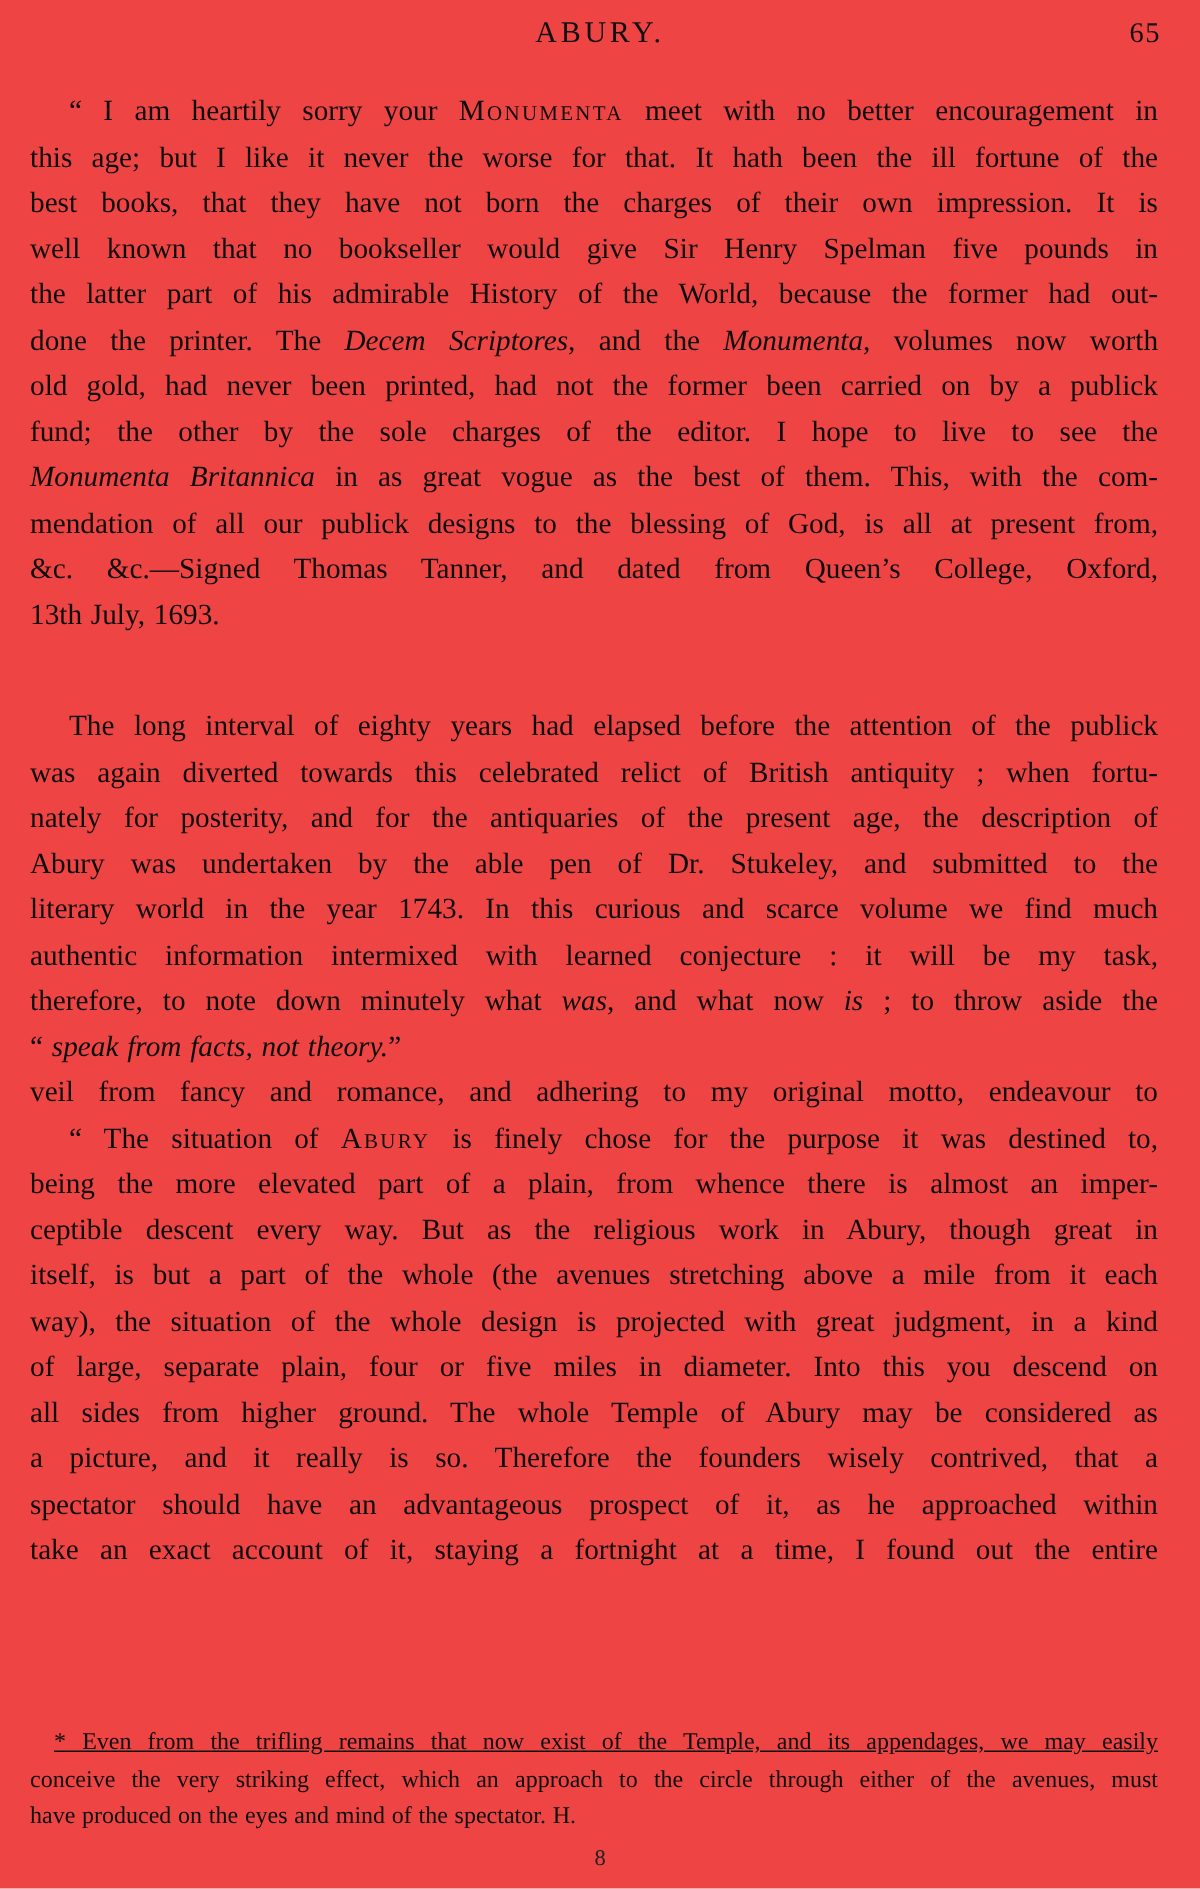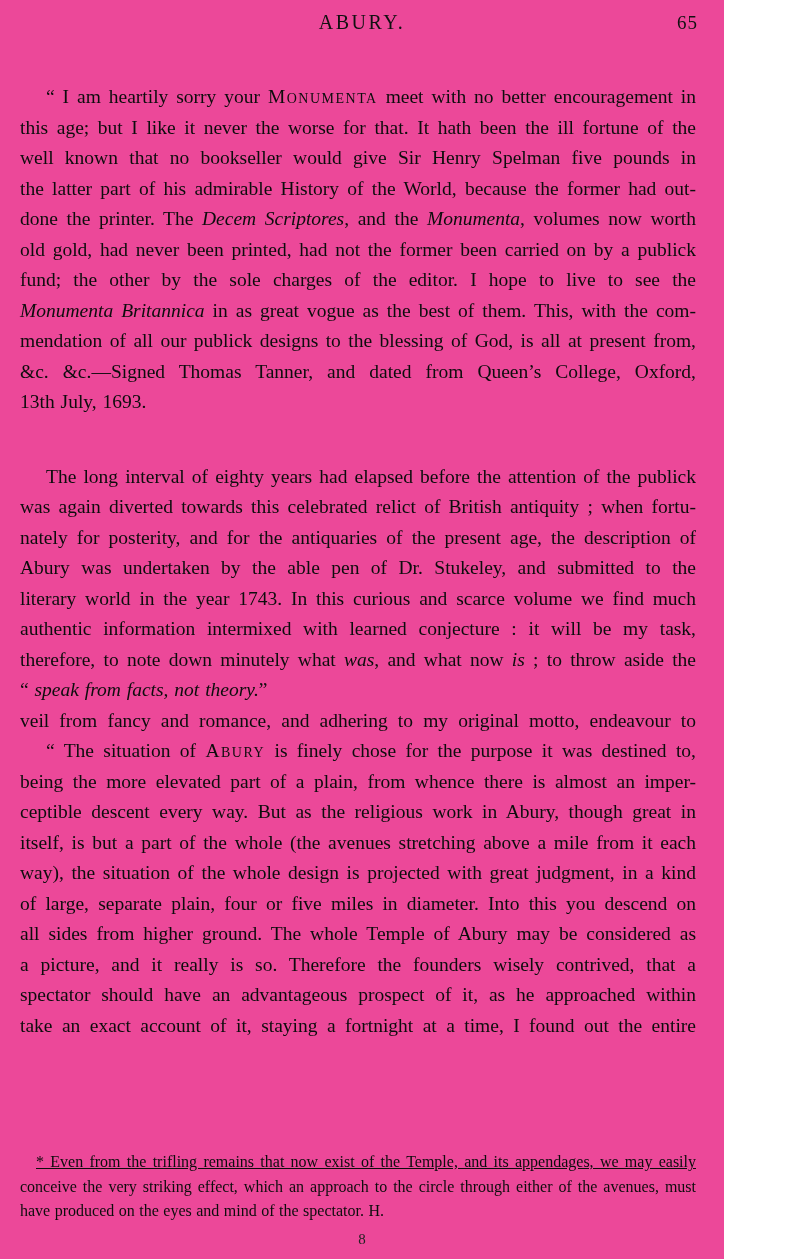--- a/index.html
+++ b/index.html
@@ -2,23 +2,23 @@
 <html><head>
 <meta charset="utf-8">
 <style>
   html, body {
     margin: 0;
     padding: 0;
     background: #ffffff;
   }
   .page {
     position: relative;
-    width: 724px;
+    width: 800px;
     height: 1259px;
-    background: #ec4899;
+    background: #ef4444;
     color: #0d0d0d;
     font-family: "Liberation Serif", "DejaVu Serif", serif;
     overflow: hidden;
     box-sizing: border-box;
   }
   .header {
     position: absolute;
     top: 11px;
     left: 0;
     right: 0;
@@ -33,21 +33,21 @@
   .pageno {
     position: absolute;
     right: 26px;
     top: 1px;
     font-size: 19px;
     letter-spacing: 1px;
     color: #111;
   }
   .body-text {
     position: absolute;
-    top: 82px;
+    top: 60px;
     left: 20px;
     right: 28px;
   }
   .para { margin: 0; }
   .para.gap { margin-top: 44px; }
   .line {
     font-size: 19.5px;
     line-height: 30.5px;
     text-align: justify;
     text-align-last: justify;
@@ -86,20 +86,21 @@
 
   <div class="header">
     <div class="title">ABURY.</div>
     <div class="pageno">65</div>
   </div>
 
   <div class="body-text" id="body-text">
       <div class="para">
         <div class="line"><span>“ I am heartily sorry your </span><span class="sc">Monumenta</span><span> meet with no better encouragement in</span></div>
         <div class="line"><span>this age; but I like it never the worse for that.  It hath been the ill fortune of the</span></div>
+        <div class="line"><span>best books, that they have not born the charges of their own impression.  It is</span></div>
         <div class="line"><span>well known that no bookseller would give Sir Henry Spelman five pounds in</span></div>
         <div class="line"><span>the latter part of his admirable History of the World, because the former had out-</span></div>
         <div class="line"><span>done the printer.  The </span><span class="it">Decem Scriptores</span><span>, and the </span><span class="it">Monumenta</span><span>, volumes now worth</span></div>
         <div class="line"><span>old gold, had never been printed, had not the former been carried on by a publick</span></div>
         <div class="line"><span>fund; the other by the sole charges of the editor.  I hope to live to see the</span></div>
         <div class="line"><span class="it">Monumenta Britannica</span><span> in as great vogue as the best of them.  This, with the com-</span></div>
         <div class="line"><span>mendation of all our publick designs to the blessing of God, is all at present from,</span></div>
         <div class="line"><span>&amp;c. &amp;c.—Signed Thomas Tanner, and dated from Queen’s College, Oxford,</span></div>
         <div class="line last"><span>13th July, 1693.</span></div>
       </div>

